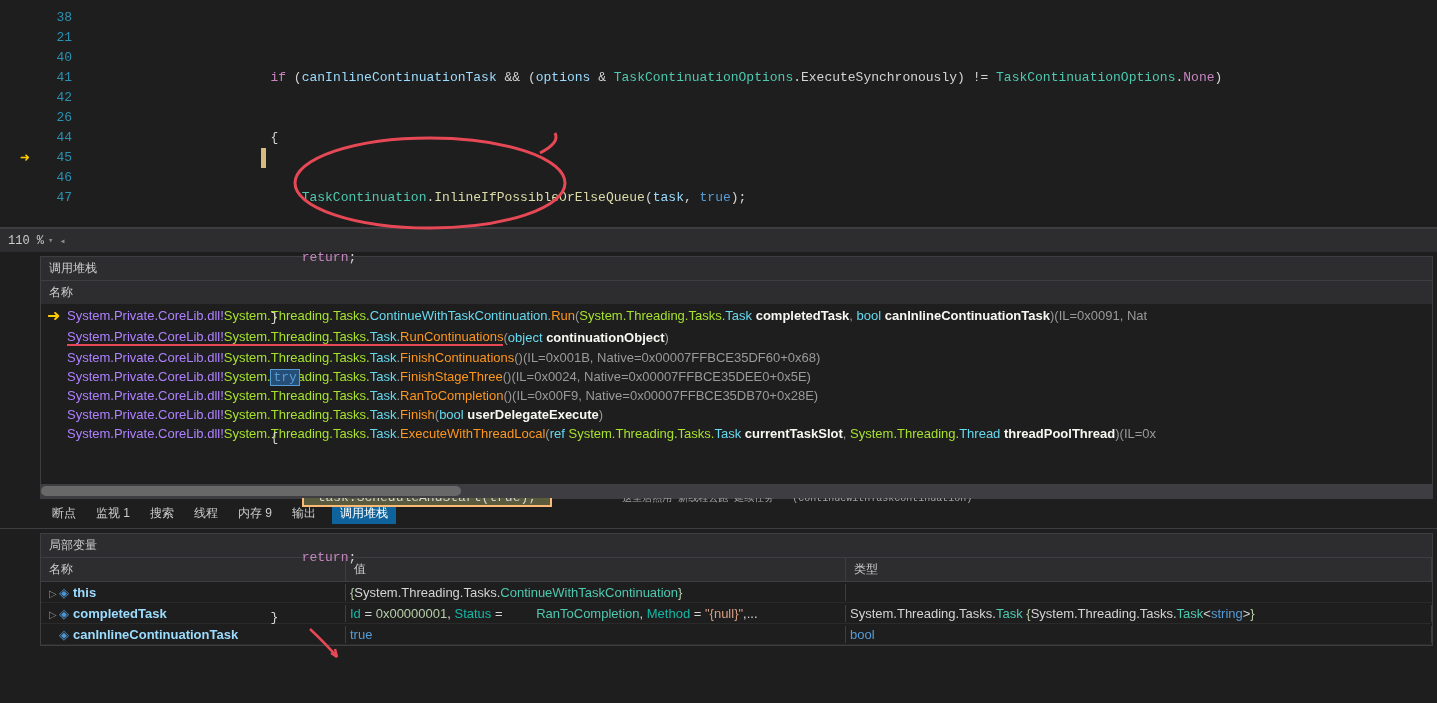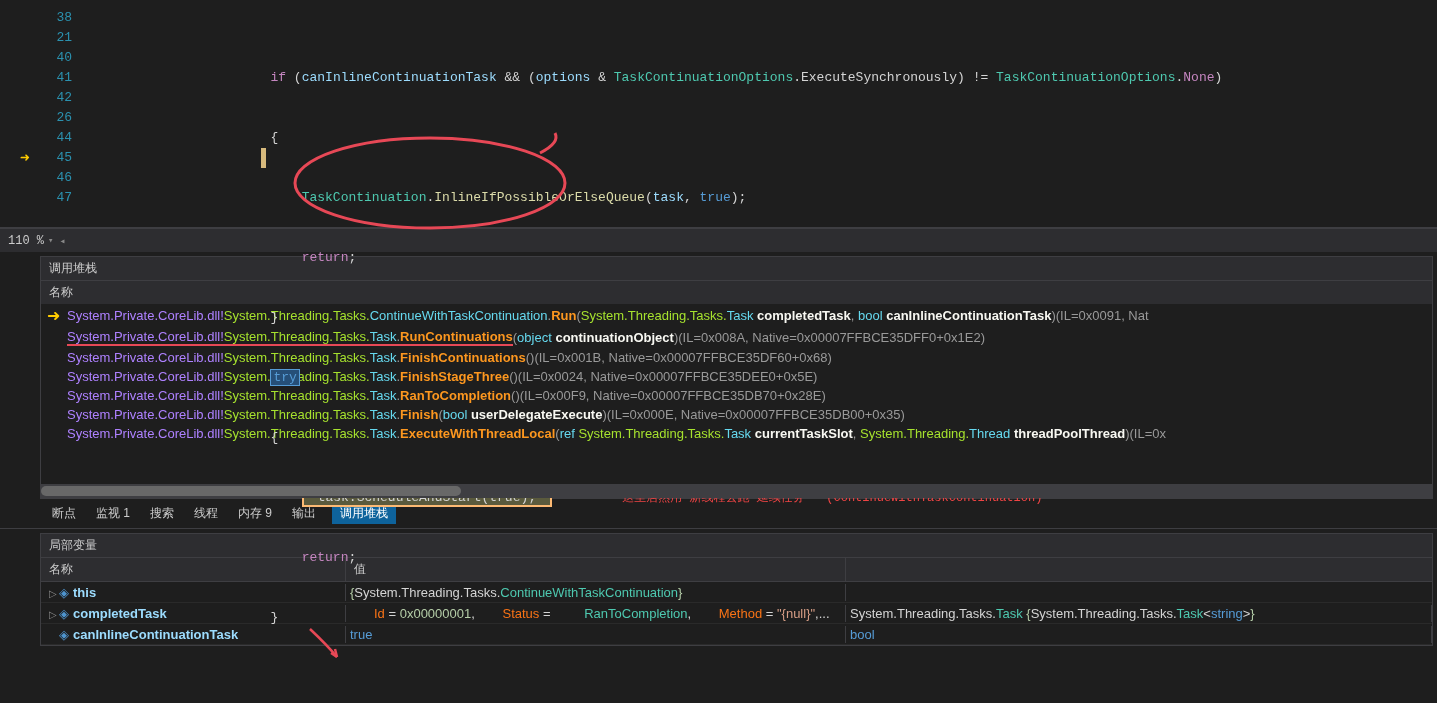--- a/index.html
+++ b/index.html
@@ -79,22 +79,22 @@
   width: 18px;
 }
 .gutter-margin .arrow-row {
   height: 20px;
   display: flex;
   align-items: center;
   justify-content: flex-end;
   padding-right: 2px;
 }
 .annotation-red {
-  color: #ef4444;
-  font-size: 12px;
+  color: #a3a3a3;
+  font-size: 10px;
 }
 
 
 .red-circle {
   position: absolute;
   left: 280px;
   top: 128px;
   width: 300px;
   height: 110px;
   pointer-events: none;
@@ -159,21 +159,21 @@
   white-space: nowrap;
 }
 .callstack-row .arrow-cell {
   width: 22px;
   display: inline-flex;
   justify-content: center;
 }
 .cs-module { color: #ae81ff; }
 .cs-ns { color: #a6e22e; }
 .cs-class { color: #66d9ef; }
-.cs-method { color: #fd971f; font-weight: bold; }
+.cs-method { color: #fd971f; }
 .cs-param-name { color: #f8f8f2; font-weight: bold; }
 .cs-bool { color: #66d9ef; }
 .cs-plain { color: #999999; }
 .cs-meta { color: #999999; }
 
 .red-underline {
   border-bottom: 2px solid #e74856;
 }
 
 .callstack-scroll {
@@ -259,21 +259,21 @@
 }
 .var-icon {
   color: #4e94ce;
   font-size: 13px;
   padding-right: 4px;
 }
 .var-name { color: #9cdcfe; font-weight: bold; }
 .lv-braces { color: #b5cea8; }
 .lv-ns { color: #d4d4d4; }
 .lv-type { color: #4ec9b0; }
-.lv-prop { color: #f97316; margin-left: 24px; }
+.lv-prop { color: #14b8a6; }
 .lv-val { color: #b5cea8; }
 .lv-status { color: #4ec9b0; margin-left: 30px; }
 .lv-bool { color: #569cd6; }
 .lv-str { color: #d69d85; }
 
 
 .red-arrow-anno {
   position: absolute;
   left: 305px;
   top: 627px;
@@ -365,21 +365,20 @@
         <span class="cs-meta"> (IL=0x0091, Nat</span>
       </div>
       <div class="callstack-row">
         <span class="arrow-cell"></span>
         <span class="cs-module red-underline">System.Private.CoreLib.dll!</span>
         <span class="cs-ns red-underline">System.Threading.Tasks.</span>
         <span class="cs-class red-underline">Task</span>
         <span class="cs-plain red-underline">.</span>
         <span class="cs-method red-underline">RunContinuations</span>
         <span class="cs-plain">(<span class="cs-bool">object</span> <span class="cs-param-name">continuationObject</span>)</span>
-        <span class="cs-meta"> (IL=0x008A, Native=0x00007FFBCE35DFF0+0x1E2)</span>
       </div>
       <div class="callstack-row">
         <span class="arrow-cell"></span>
         <span class="cs-module">System.Private.CoreLib.dll!</span>
         <span class="cs-ns">System.Threading.Tasks.</span>
         <span class="cs-class">Task</span>
         <span class="cs-plain">.</span>
         <span class="cs-method">FinishContinuations</span>
         <span class="cs-plain">()</span>
         <span class="cs-meta"> (IL=0x001B, Native=0x00007FFBCE35DF60+0x68)</span>
@@ -405,21 +404,20 @@
         <span class="cs-meta"> (IL=0x00F9, Native=0x00007FFBCE35DB70+0x28E)</span>
       </div>
       <div class="callstack-row">
         <span class="arrow-cell"></span>
         <span class="cs-module">System.Private.CoreLib.dll!</span>
         <span class="cs-ns">System.Threading.Tasks.</span>
         <span class="cs-class">Task</span>
         <span class="cs-plain">.</span>
         <span class="cs-method">Finish</span>
         <span class="cs-plain">(<span class="cs-bool">bool</span> <span class="cs-param-name">userDelegateExecute</span>)</span>
-        <span class="cs-meta"> (IL=0x000E, Native=0x00007FFBCE35DB00+0x35)</span>
       </div>
       <div class="callstack-row">
         <span class="arrow-cell"></span>
         <span class="cs-module">System.Private.CoreLib.dll!</span>
         <span class="cs-ns">System.Threading.Tasks.</span>
         <span class="cs-class">Task</span>
         <span class="cs-plain">.</span>
         <span class="cs-method">ExecuteWithThreadLocal</span>
         <span class="cs-plain">(<span class="cs-bool">ref</span> <span class="cs-ns">System.Threading.Tasks.</span><span class="cs-class">Task</span> <span class="cs-param-name">currentTaskSlot</span>, <span class="cs-ns">System.Threading.</span><span class="cs-class">Thread</span> <span class="cs-param-name">threadPoolThread</span>)</span>
         <span class="cs-meta"> (IL=0x</span>
@@ -438,20 +436,21 @@
     <div class="tab-item">内存 9</div>
     <div class="tab-item">输出</div>
     <div class="tab-item active">调用堆栈</div>
   </div>
 
 <div class="locals-panel">
   <div class="panel-title">局部变量</div>
   <div class="locals-header">
     <div class="col-name">名称</div>
     <div class="col-value">值</div>
+    <div class="col-type">类型</div>
   </div>
   <div class="locals-body" id="locals-body">
       <div class="locals-row">
         <div class="col-name"><span class="expand-icon">▷</span><span class="var-icon">◈</span><span class="var-name">this</span></div>
         <div class="col-value"><span class="lv-braces">{</span><span class="lv-ns">System.Threading.Tasks.</span><span class="lv-type">ContinueWithTaskContinuation</span><span class="lv-braces">}</span></div>
       </div>
       <div class="locals-row">
         <div class="col-name"><span class="expand-icon">▷</span><span class="var-icon">◈</span><span class="var-name">completedTask</span></div>
         <div class="col-value"><span class="lv-prop">Id</span> = <span class="lv-val">0x00000001</span>, <span class="lv-prop">Status</span> = <span class="lv-status">RanToCompletion</span>, <span class="lv-prop">Method</span> = <span class="lv-str">"{null}"</span>,...</div>
         <div class="col-type"><span class="lv-ns">System.Threading.Tasks.</span><span class="lv-type">Task</span> <span class="lv-braces">{</span><span class="lv-ns">System.Threading.Tasks.</span><span class="lv-type">Task</span>&lt;<span class="lv-bool">string</span>&gt;<span class="lv-braces">}</span></div>

